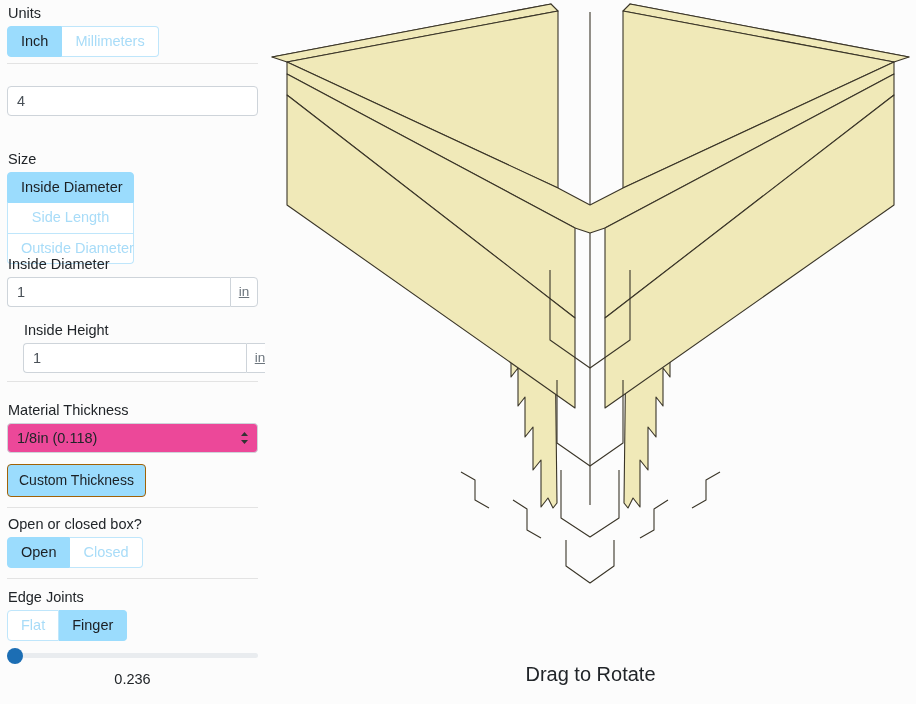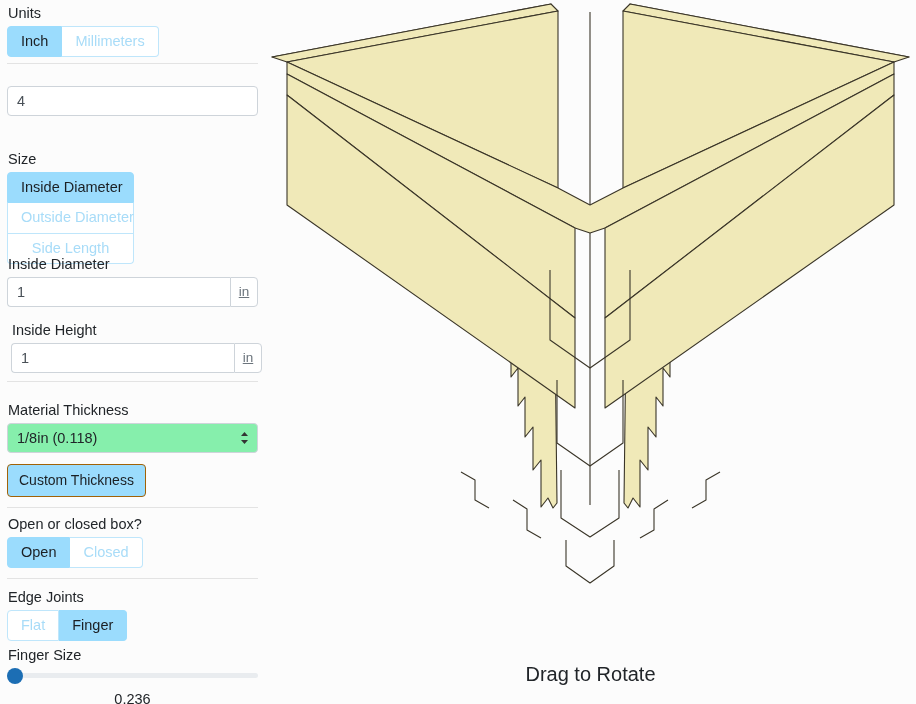--- a/index.html
+++ b/index.html
@@ -90,21 +90,21 @@
     color: #6c757d;
     display: flex; align-items: center; justify-content: center; text-decoration: underline;
   }
 
   
   .select-wrap { position: relative; width: 251px; height: 30px; }
   .select-box {
     width: 251px; height: 30px;
     border: 1px solid #ced4da;
     border-radius: 4px;
-    background: #86efac;
+    background: #ec4899;
     font-size: 14.5px;
     color: #212529;
     padding: 0 28px 0 9px;
     display: flex; align-items: center;
     cursor: pointer;
   }
   .select-arrow {
     position: absolute; right: 9px; top: 50%;
     transform: translateY(-50%);
     width: 9px; height: 14px;
@@ -178,34 +178,34 @@
     <div class="divider" style="position:absolute; left:7px; top:63px;"></div>
 
     <div style="position:absolute; left:7px; top:86px;">
       <input class="text-input" type="text" value="4" style="">
     </div>
 
     <div style="position:absolute; left:7px; top:152px;">
       <div class="field-label">Size</div>
       <div class="btn-group-vert">
         <div class="seg active">Inside Diameter</div>
+        <div class="seg">Side Length</div>
         <div class="seg">Outside Diameter</div>
-        <div class="seg">Side Length</div>
       </div>
     </div>
 
     <div style="position:absolute; left:7px; top:257px;">
       <div class="field-label">Inside Diameter</div>
       <div class="input-row">
         <input class="text-input" type="text" value="1" style="">
         <div class="unit-addon">in</div>
       </div>
     </div>
 
-    <div style="position:absolute; left:11px; top:323px;">
+    <div style="position:absolute; left:23px; top:323px;">
       <div class="field-label">Inside Height</div>
       <div class="input-row">
         <input class="text-input" type="text" value="1" style="">
         <div class="unit-addon">in</div>
       </div>
     </div>
     <div class="divider" style="position:absolute; left:7px; top:381px;"></div>
 
     <div style="position:absolute; left:7px; top:403px;">
       <div class="field-label">Material Thickness</div>
@@ -234,21 +234,20 @@
 
     <div style="position:absolute; left:7px; top:590px;">
       <div class="field-label">Edge Joints</div>
       <div class="btn-group">
         <div class="seg">Flat</div>
         <div class="seg active">Finger</div>
       </div>
     </div>
 
     <div style="position:absolute; left:7px; top:648px;">
-      <div class="field-label">Finger Size</div>
       <div class="slider-wrap">
         <div class="slider-track"></div>
         <div class="slider-thumb" id="finger-thumb" style="left: 0px;"></div>
       </div>
       <div class="slider-value">0.236</div>
     </div>
 
   </div>
 
   <div id="viewport">

